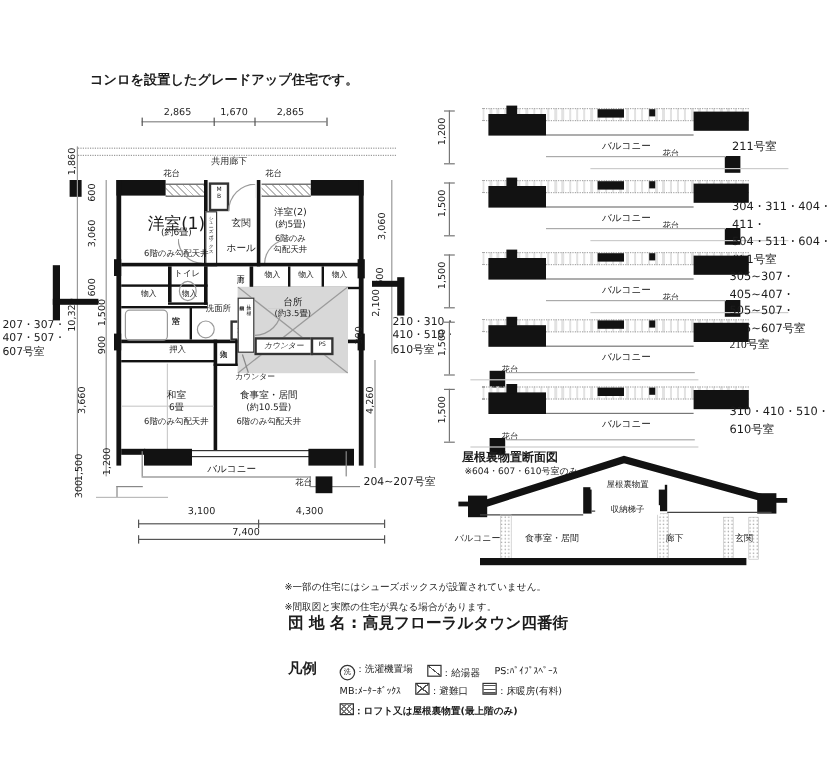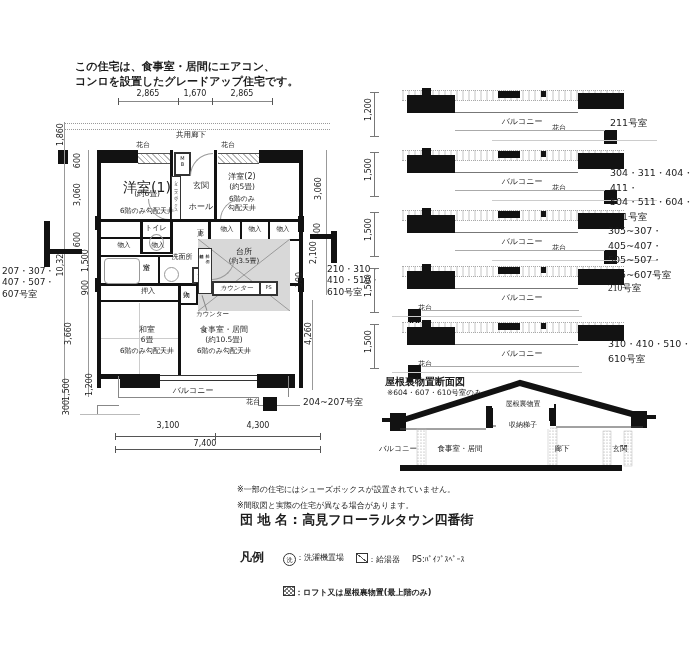--- a/index.html
+++ b/index.html
@@ -47,21 +47,20 @@
   .sq.xh{background:repeating-linear-gradient(45deg,#777 0 1px,transparent 1px 3px),repeating-linear-gradient(-45deg,#777 0 1px,transparent 1px 3px);}
   .circ{display:inline-block;width:11px;height:11px;border:1px solid #333;border-radius:50%;font-size:6px;line-height:11px;text-align:center;vertical-align:-2px;}
   .lrow{position:absolute;font-size:8px;display:flex;gap:12px;align-items:center;}
 </style>
 </head>
 <body>
 
 <div id="canvas">
 
   <div class="t" style="left:75px;top:60px;font-size:11px;font-weight:600;line-height:1.35;">
-    <div>この住宅は、食事室・居間にエアコン、</div>
     <div>コンロを設置したグレードアップ住宅です。</div>
   </div>
 
   <div class="ln" style="left:118px;top:101px;width:154px;height:1px;"></div>
   <div class="tick" style="left:118px;top:98px;width:1px;height:7px;"></div>
   <div class="tick" style="left:178px;top:98px;width:1px;height:7px;"></div>
   <div class="tick" style="left:212px;top:98px;width:1px;height:7px;"></div>
   <div class="tick" style="left:272px;top:98px;width:1px;height:7px;"></div>
   <div class="t c" style="left:128px;top:89px;width:40px;font-size:8px;">2,865</div>
   <div class="t c" style="left:175px;top:89px;width:40px;font-size:8px;">1,670</div>
@@ -384,17 +383,22 @@
   <div class="t" style="left:240px;top:513px;font-size:13px;font-weight:600;">
     <span>団 地 名 :</span>
     <span>高見フローラルタウン四番街</span>
   </div>
   <div class="t" style="left:240px;top:551px;font-size:12px;font-weight:600;">凡例</div>
   <div class="lrow" style="left:283px;top:552px;">
     <span><span class="circ">洗</span><span>：洗濯機置場</span></span>
     <span><span class="sq diag"></span><span>：給湯器</span></span>
     <span>PS:ﾊﾟｲﾌﾟｽﾍﾟｰｽ</span>
   </div>
+  <div class="lrow" style="left:283px;top:569px;">
+    <span>MB:ﾒｰﾀｰﾎﾞｯｸｽ</span>
+    <span><span class="sq cross"></span><span>：避難口</span></span>
+    <span><span class="sq hl"></span><span>：床暖房(有料)</span></span>
+  </div>
   <div class="lrow" style="left:283px;top:586px;font-weight:bold;">
     <span><span class="sq xh"></span><span>：ロフト又は屋根裏物置(最上階のみ)</span></span>
   </div>
 
 </div>
 
 </body></html>

